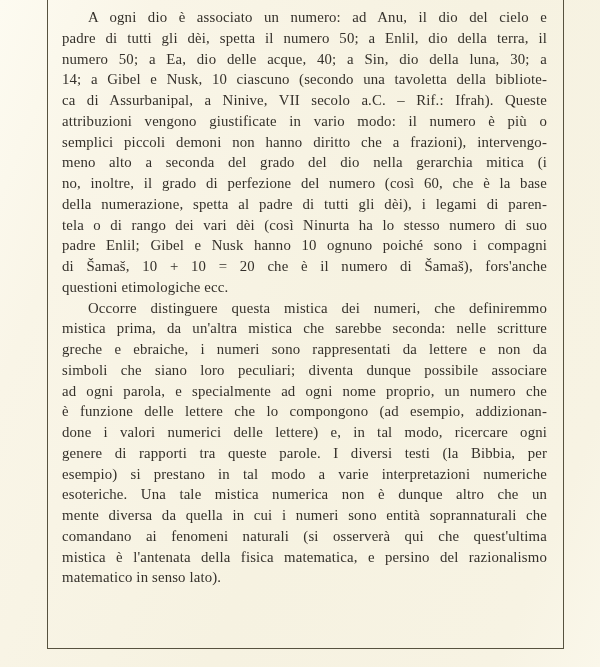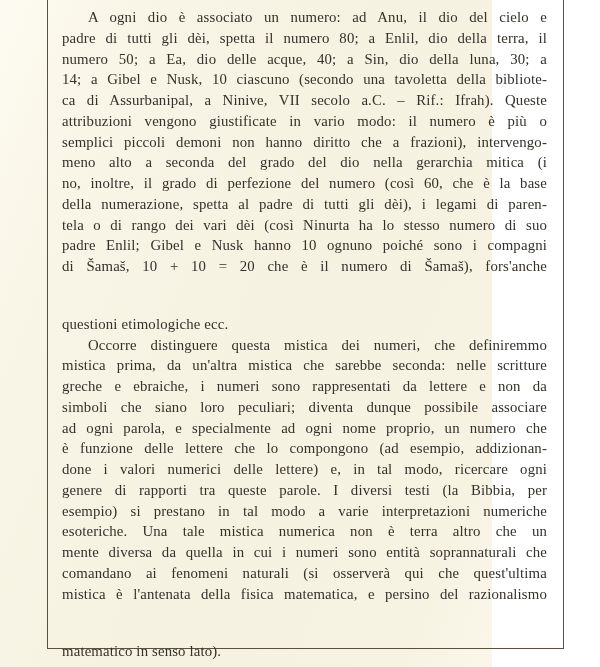--- a/index.html
+++ b/index.html
@@ -5,21 +5,21 @@
   html, body {
     margin: 0;
     padding: 0;
     width: 600px;
     height: 667px;
     overflow: hidden;
     font-family: "Liberation Serif", serif;
   }
   .scan {
     position: relative;
-    width: 492px;
+    width: 600px;
     height: 667px;
     background: linear-gradient(112deg, #fdfbf1 0%, #f9f5e7 18%, #f6f2e1 55%, #f7f3e3 88%, #faf7ea 100%);
   }
   .frame {
     position: absolute;
     left: 47px;
     top: -3px;
     width: 517px;
     height: 652px;
     border-left: 1.5px solid var(--rule, #57523f);
@@ -37,30 +37,30 @@
     letter-spacing: 0.15px;
     color: var(--ink, #34302a);
   }
   .line {
     height: 20.75px;
     overflow: hidden;
     text-align: justify;
     text-align-last: justify;
   }
   .line.indent { padding-left: 26px; }
-  .line.end { text-align-last: left; margin-top: 37px; }
+  .line.end { text-align-last: left; }
 </style>
 </head>
 <body>
 
 <div class="scan">
   <div class="frame"></div>
   <div class="textblock">
       <div class="line indent">A ogni dio è associato un numero: ad Anu, il dio del cielo e</div>
-      <div class="line">padre di tutti gli dèi, spetta il numero 80; a Enlil, dio della terra, il</div>
+      <div class="line">padre di tutti gli dèi, spetta il numero 50; a Enlil, dio della terra, il</div>
       <div class="line">numero 50; a Ea, dio delle acque, 40; a Sin, dio della luna, 30; a</div>
       <div class="line">14; a Gibel e Nusk, 10 ciascuno (secondo una tavoletta della bibliote-</div>
       <div class="line">ca di Assurbanipal, a Ninive, VII secolo a.C. – Rif.: Ifrah). Queste</div>
       <div class="line">attribuzioni vengono giustificate in vario modo: il numero è più o</div>
       <div class="line">semplici piccoli demoni non hanno diritto che a frazioni), intervengo-</div>
       <div class="line">meno alto a seconda del grado del dio nella gerarchia mitica (i</div>
       <div class="line">no, inoltre, il grado di perfezione del numero (così 60, che è la base</div>
       <div class="line">della numerazione, spetta al padre di tutti gli dèi), i legami di paren-</div>
       <div class="line">tela o di rango dei vari dèi (così Ninurta ha lo stesso numero di suo</div>
       <div class="line">padre Enlil; Gibel e Nusk hanno 10 ognuno poiché sono i compagni</div>
@@ -68,19 +68,19 @@
       <div class="line end">questioni etimologiche ecc.</div>
       <div class="line indent">Occorre distinguere questa mistica dei numeri, che definiremmo</div>
       <div class="line">mistica prima, da un'altra mistica che sarebbe seconda: nelle scritture</div>
       <div class="line">greche e ebraiche, i numeri sono rappresentati da lettere e non da</div>
       <div class="line">simboli che siano loro peculiari; diventa dunque possibile associare</div>
       <div class="line">ad ogni parola, e specialmente ad ogni nome proprio, un numero che</div>
       <div class="line">è funzione delle lettere che lo compongono (ad esempio, addizionan-</div>
       <div class="line">done i valori numerici delle lettere) e, in tal modo, ricercare ogni</div>
       <div class="line">genere di rapporti tra queste parole. I diversi testi (la Bibbia, per</div>
       <div class="line">esempio) si prestano in tal modo a varie interpretazioni numeriche</div>
-      <div class="line">esoteriche. Una tale mistica numerica non è terra altro che un</div>
+      <div class="line">esoteriche. Una tale mistica numerica non è dunque altro che un</div>
       <div class="line">mente diversa da quella in cui i numeri sono entità soprannaturali che</div>
       <div class="line">comandano ai fenomeni naturali (si osserverà qui che quest'ultima</div>
       <div class="line">mistica è l'antenata della fisica matematica, e persino del razionalismo</div>
       <div class="line end">matematico in senso lato).</div>
     </div>
 </div>
 
 </body></html>

